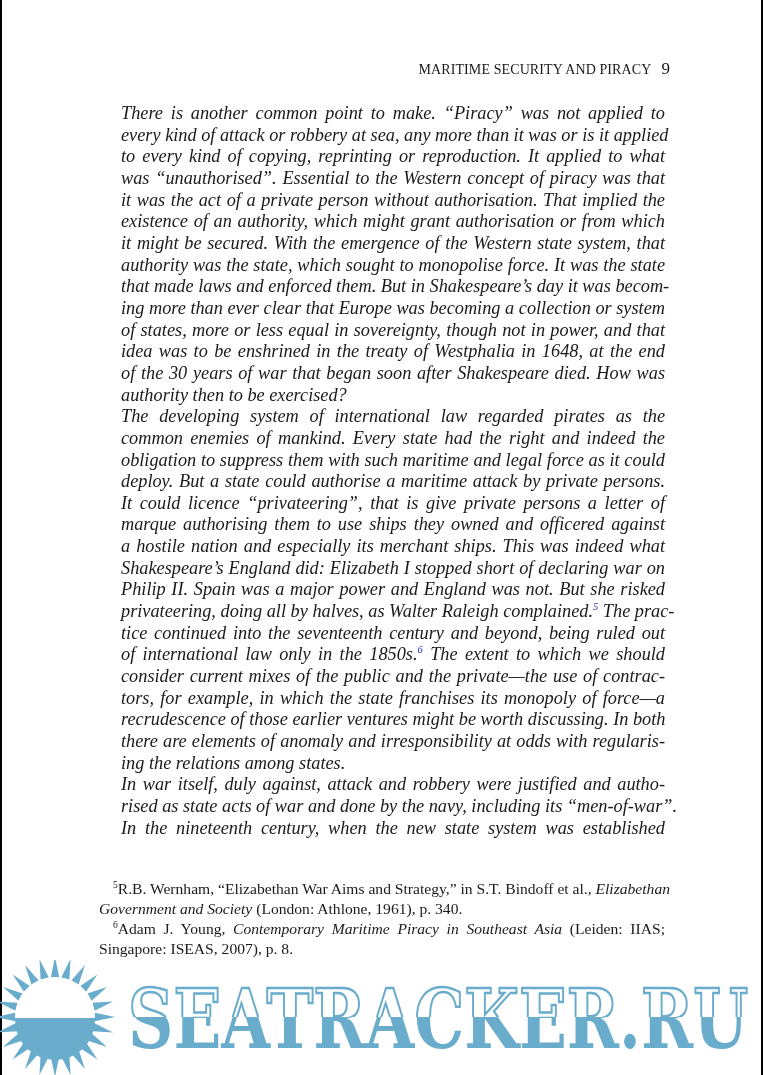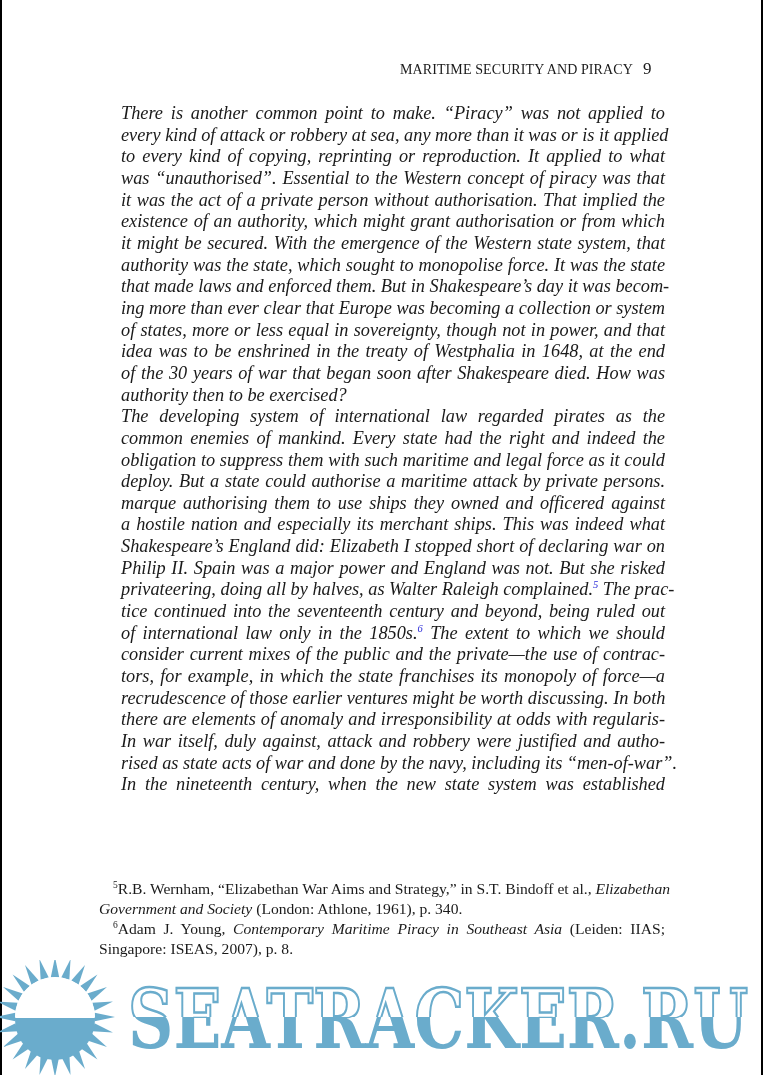--- a/index.html
+++ b/index.html
@@ -6,21 +6,21 @@
   body {
     width: 763px; height: 1075px; position: relative; overflow: hidden;
     background: #ffffff;
     font-family: "Liberation Serif", "DejaVu Serif", serif;
     color: #1a1a1a;
   }
   .border-left { position: absolute; left: 0; top: 0; width: 2px; height: 1075px; background: #000; }
   .border-right { position: absolute; right: 0; top: 0; width: 2px; height: 1075px; background: #000; }
 
   .running-head {
-    position: absolute; top: 59px; left: 400px; width: 270px; 
+    position: absolute; top: 59px; left: 400px; width: 270px; text-align: right;
     font-size: 14px; letter-spacing: 0.1px; color: #1a1a1a;
   }
   .running-head .folio { font-size: 17px; margin-left: 10px; }
 
   .body-text {
     position: absolute; left: 99px; top: 103px; width: 566px;
     font-size: 18.3px; line-height: 21.65px; text-align: justify; font-style: italic;
   }
   .para { margin: 0; text-indent: 22px; }
   .line { display: block; text-align: justify; text-align-last: justify; white-space: nowrap; }
@@ -64,31 +64,33 @@
     <span class="line">of states, more or less equal in sovereignty, though not in power, and that</span>
     <span class="line">idea was to be enshrined in the treaty of Westphalia in 1648, at the end</span>
     <span class="line">of the 30 years of war that began soon after Shakespeare died. How was</span>
     <span class="line last">authority then to be exercised?</span>
   </p>
   <p class="para">
     <span class="line">The developing system of international law regarded pirates as the</span>
     <span class="line">common enemies of mankind. Every state had the right and indeed the</span>
     <span class="line">obligation to suppress them with such maritime and legal force as it could</span>
     <span class="line">deploy. But a state could authorise a maritime attack by private persons.</span>
+    <span class="line">It could licence “privateering”, that is give private persons a letter of</span>
     <span class="line">marque authorising them to use ships they owned and officered against</span>
     <span class="line">a hostile nation and especially its merchant ships. This was indeed what</span>
     <span class="line">Shakespeare’s England did: Elizabeth I stopped short of declaring war on</span>
     <span class="line">Philip II. Spain was a major power and England was not. But she risked</span>
     <span class="line"><span>privateering, doing all by halves, as Walter Raleigh complained.</span><sup class="ref">5</sup><span> The prac-</span></span>
     <span class="line">tice continued into the seventeenth century and beyond, being ruled out</span>
     <span class="line"><span>of international law only in the 1850s.</span><sup class="ref">6</sup><span> The extent to which we should</span></span>
     <span class="line">consider current mixes of the public and the private—the use of contrac-</span>
     <span class="line">tors, for example, in which the state franchises its monopoly of force—a</span>
     <span class="line">recrudescence of those earlier ventures might be worth discussing. In both</span>
     <span class="line">there are elements of anomaly and irresponsibility at odds with regularis-</span>
+    <span class="line last">ing the relations among states.</span>
   </p>
   <p class="para">
     <span class="line">In war itself, duly against, attack and robbery were justified and autho-</span>
     <span class="line">rised as state acts of war and done by the navy, including its “men-of-war”.</span>
     <span class="line">In the nineteenth century, when the new state system was established</span>
   </p>
 </div>
 
 <div class="footnotes">
   <span class="fn-line first"><sup class="fnm">5</sup><span>R.B. Wernham, “Elizabethan War Aims and Strategy,” in S.T. Bindoff et al., </span><i>Elizabethan</i></span>

